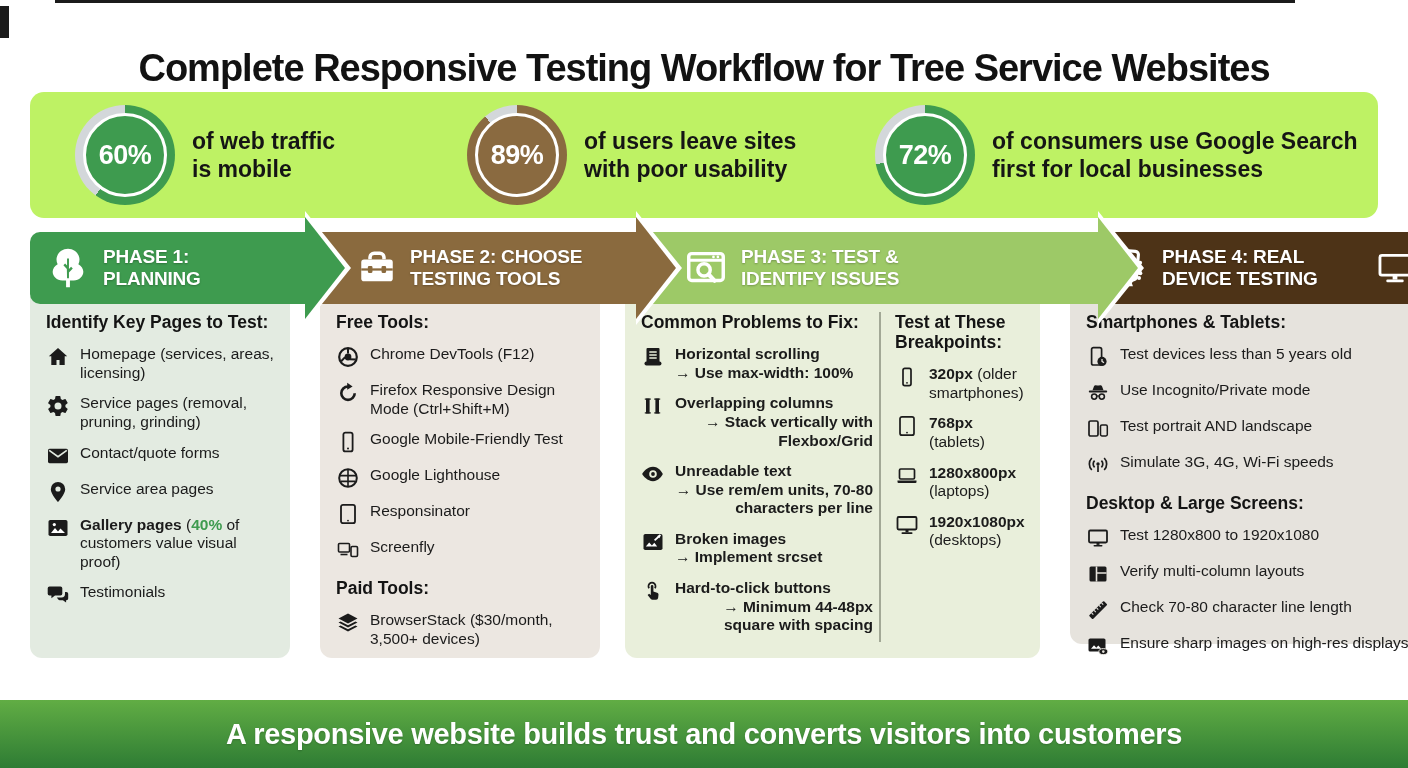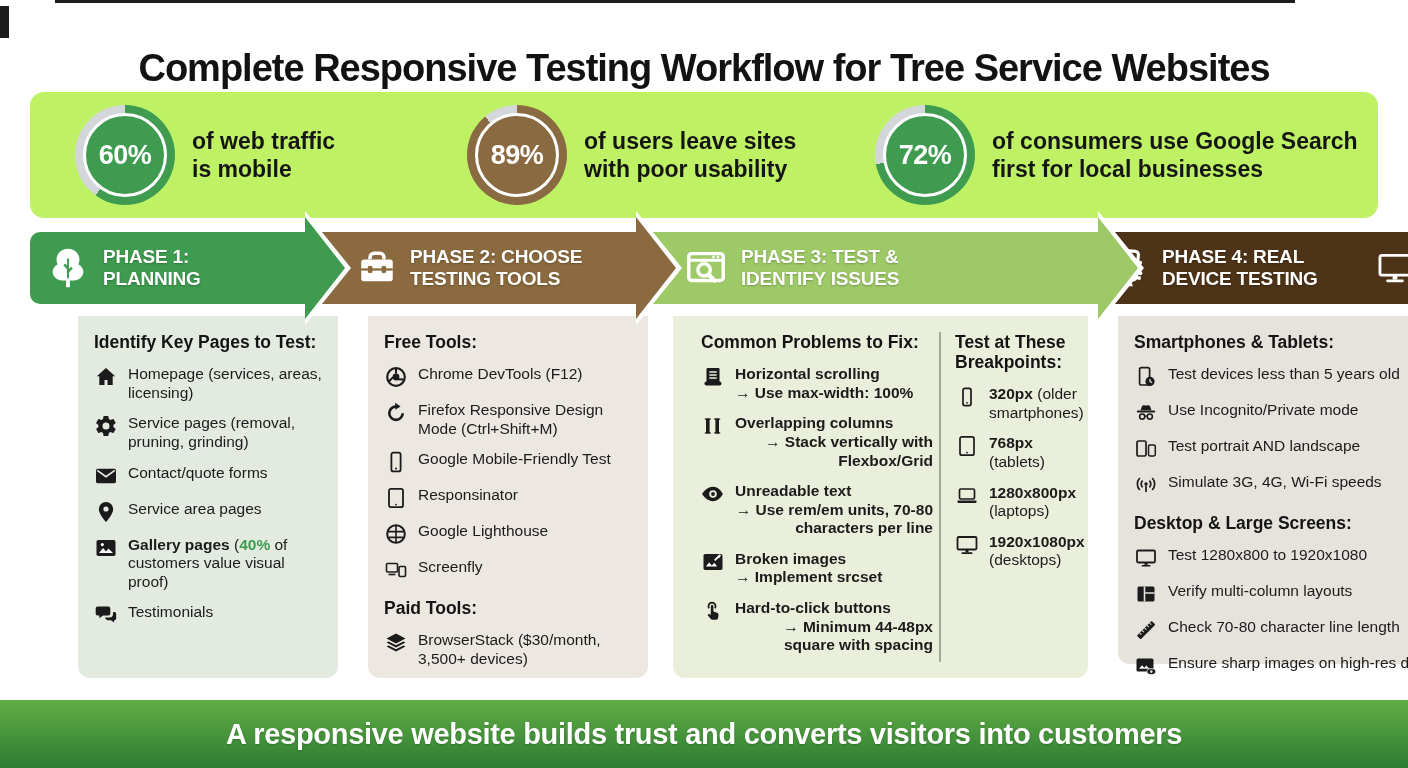--- a/index.html
+++ b/index.html
@@ -38,25 +38,25 @@
       padding-left:36px;padding-right:14px;}
   .b4 .spacer{flex:1;}
   .chev{position:absolute;left:100%;top:-21px;width:46px;height:114px;background:#ffffff;
         clip-path:polygon(0 0,100% 50%,0 100%);}
   .chev i{position:absolute;left:0;top:6px;width:40px;height:102px;display:block;
           clip-path:polygon(0 0,100% 50%,0 100%);}
   .b1 .chev i{background:#3e9b4f;} .b2 .chev i{background:#8a6a3e;} .b3 .chev i{background:#9dc967;}
   .bic{flex:none;}
 
   
-  .panel{position:absolute;top:316px;z-index:5;box-sizing:border-box;padding:16px 16px;margin-left:48px;}
+  .panel{position:absolute;top:296px;z-index:5;box-sizing:border-box;padding:16px 16px;}
   .p1{left:30px;width:260px;height:362px;background:#e3ebe1;border-radius:0 0 12px 12px;}
   .p2{left:320px;width:280px;height:362px;background:#ece7e1;border-radius:0 0 12px 12px;}
   .p3{left:625px;width:415px;height:362px;background:#e9efdb;border-radius:0 0 12px 12px;
-      display:flex;padding:16px 12px 16px 28px;}
+      display:flex;padding:16px 12px 16px 16px;}
   .p3 .sub-l{width:232px;flex:none;padding-right:6px;}
   .p3 .sub-r{flex:1;border-left:2px solid #a2a896;padding-left:14px;}
   .p4{left:1070px;width:368px;height:348px;background:#e6e3dd;border-radius:0 0 12px 12px;}
 
   .hd{font-size:17.5px;font-weight:700;color:#141414;margin:0 0 13px 0;line-height:1.15;}
   .hd2{margin-top:16px;}
   .item{display:flex;align-items:flex-start;gap:10px;margin-bottom:12px;}
   .item .ic{flex:none;width:24px;height:24px;margin-top:0;}
   .it{font-size:15.5px;line-height:1.2;color:#1b1b1b;}
   .it b{font-weight:700;}
@@ -233,31 +233,31 @@
   </div>
   <div class="item">
     <svg class="ic" viewBox="0 0 24 24">
       <rect x="7.4" y="2.6" width="9.2" height="18.8" rx="2" fill="none" stroke="#1b1b1b" stroke-width="1.8"></rect>
       <circle cx="12" cy="18.4" r="1" fill="#1b1b1b"></circle>
     </svg>
     <span class="it">Google Mobile-Friendly Test</span>
   </div>
   <div class="item">
     <svg class="ic" viewBox="0 0 24 24">
+      <circle cx="12" cy="12" r="8.8" fill="none" stroke="#1b1b1b" stroke-width="2"></circle>
+      <path d="M4 9.6h16M5 15.4h14M12 3.4v17.2" stroke="#1b1b1b" stroke-width="1.6" fill="none"></path>
+    </svg>
+    <span class="it">Google Lighthouse</span>
+  </div>
+  <div class="item">
+    <svg class="ic" viewBox="0 0 24 24">
       <rect x="5" y="2.8" width="14" height="18.4" rx="2" fill="none" stroke="#1b1b1b" stroke-width="1.8"></rect>
       <circle cx="12" cy="18.6" r=".9" fill="#1b1b1b"></circle>
     </svg>
     <span class="it">Responsinator</span>
-  </div>
-  <div class="item">
-    <svg class="ic" viewBox="0 0 24 24">
-      <circle cx="12" cy="12" r="8.8" fill="none" stroke="#1b1b1b" stroke-width="2"></circle>
-      <path d="M4 9.6h16M5 15.4h14M12 3.4v17.2" stroke="#1b1b1b" stroke-width="1.6" fill="none"></path>
-    </svg>
-    <span class="it">Google Lighthouse</span>
   </div>
   <div class="item">
     <svg class="ic" viewBox="0 0 24 24">
       <rect x="2.5" y="5.5" width="11" height="8.5" rx="1" fill="none" stroke="#1b1b1b" stroke-width="1.6"></rect>
       <rect x="15" y="8.5" width="6.5" height="10" rx="1.2" fill="none" stroke="#1b1b1b" stroke-width="1.6"></rect>
       <path d="M4.5 16.5h7" stroke="#1b1b1b" stroke-width="1.6"></path>
     </svg>
     <span class="it">Screenfly</span>
   </div>
   <h2 class="hd hd2">Paid Tools:</h2>

